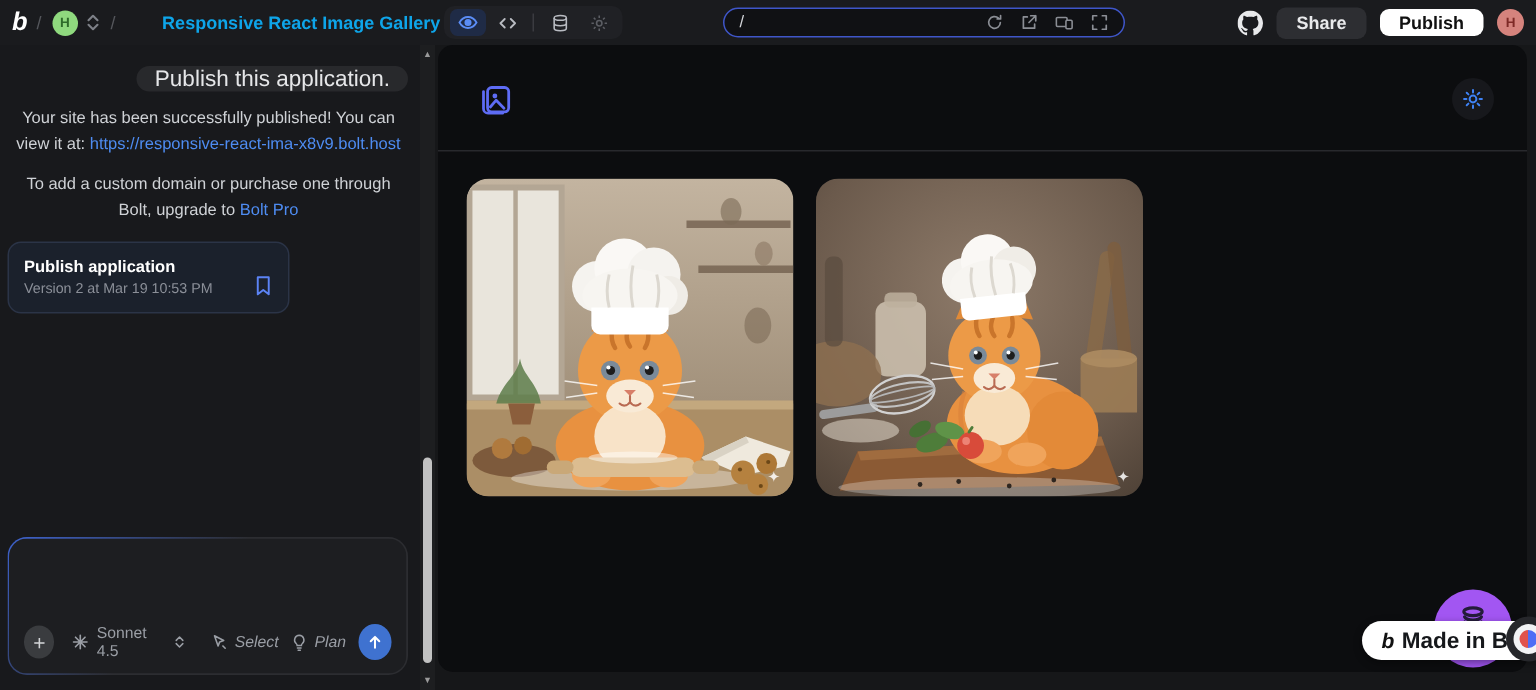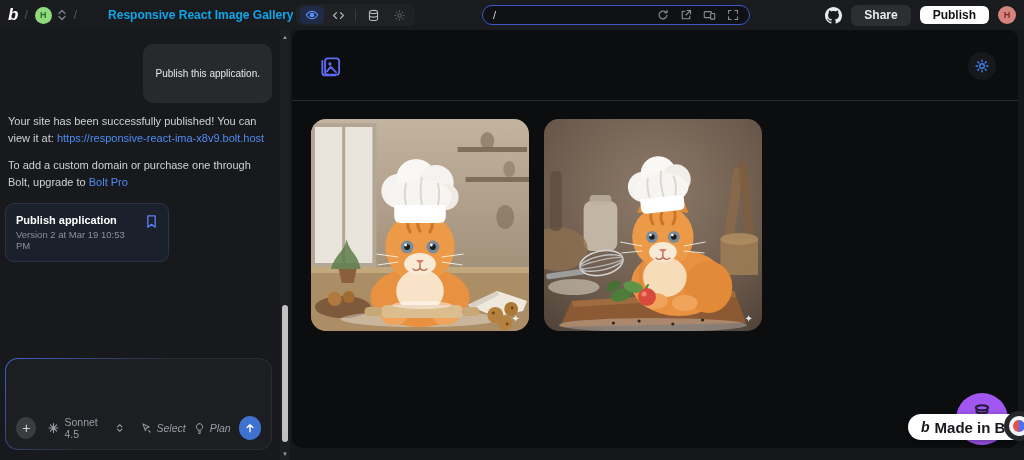--- a/index.html
+++ b/index.html
@@ -38,29 +38,29 @@
   .btn-share { background:#2d2e32; color:#e9eaec; font-size:12px; font-weight:600;
     border:none; border-radius:6px; height:21px; padding:0 13px; cursor:pointer; }
   .btn-publish { background:#fff; color:#111; font-size:12px; font-weight:700;
     border:none; border-radius:6px; height:18px; padding:0 13px; cursor:pointer; }
   .user-avatar { width:18px; height:18px; border-radius:50%; background:#d5837d; color:#7e2a26;
     font-size:9px; font-weight:bold; display:flex; align-items:center; justify-content:center; }
 
   
   .sidebar { position:absolute; left:0; top:30px; width:280px; height:430px; background:#18191c; }
   .bubble-row { display:flex; justify-content:flex-end; padding:14px 8px 0 0; }
-  .user-bubble { background:#28292c; color:#e6e7e9; font-size:10px; padding:24px 12px;
+  .user-bubble { background:#28292c; color:#e6e7e9; font-size:15px; padding:0 12px;
     border-radius:10px; }
   .bolt-row { display:flex; align-items:center; justify-content:space-between; padding:20px 10px 0 8px; }
   .bolt-brand { font-style:italic; font-weight:900; font-size:13px; color:#fff; letter-spacing:-0.5px; }
   .dots { color:#b9bcc2; letter-spacing:2px; font-size:12px; font-weight:bold; cursor:pointer; }
-  .msg { padding:10px 10px 0 8px; font-size:11px; line-height:1.55; color:#cfd2d6; }
+  .msg { padding:10px 10px 0 8px; font-size:11px; line-height:1.55; color:#cfd2d6;text-align:center; }
   .msg a { color:#4e8cf2; text-decoration:none; }
-  .pub-card { margin:12px 8px 0 5px; width:164px; background:#1b212c; border:1px solid #2b3447;
-    border-radius:9px; padding:10px 10px; display:flex; align-items:flex-start; gap:8px; cursor:pointer; }
+  .pub-card { margin:12px 8px 0 5px; width:188px; background:#1b212c; border:1px solid #2b3447;
+    border-radius:9px; padding:10px 10px; display:flex; align-items:flex-end; gap:8px; cursor:pointer; }
   .pub-card-txt { flex:1; }
   .pub-title { color:#fff; font-size:11px; font-weight:700; }
   .pub-sub { color:#8b8f98; font-size:9.5px; margin-top:3px; }
   .bookmark { color:#5b83f5; }
 
   .chatbox { position:absolute; left:5px; bottom:10px; width:267px; height:92px; border-radius:13px;
     border:1px solid transparent;
     background:linear-gradient(#1d1e21,#1d1e21) padding-box,
                linear-gradient(135deg,#3e63cf, #2c2d31 45%) border-box; }
   .placeholder { color:#7e8188; font-size:11px; padding:16px 14px 0 14px; }

